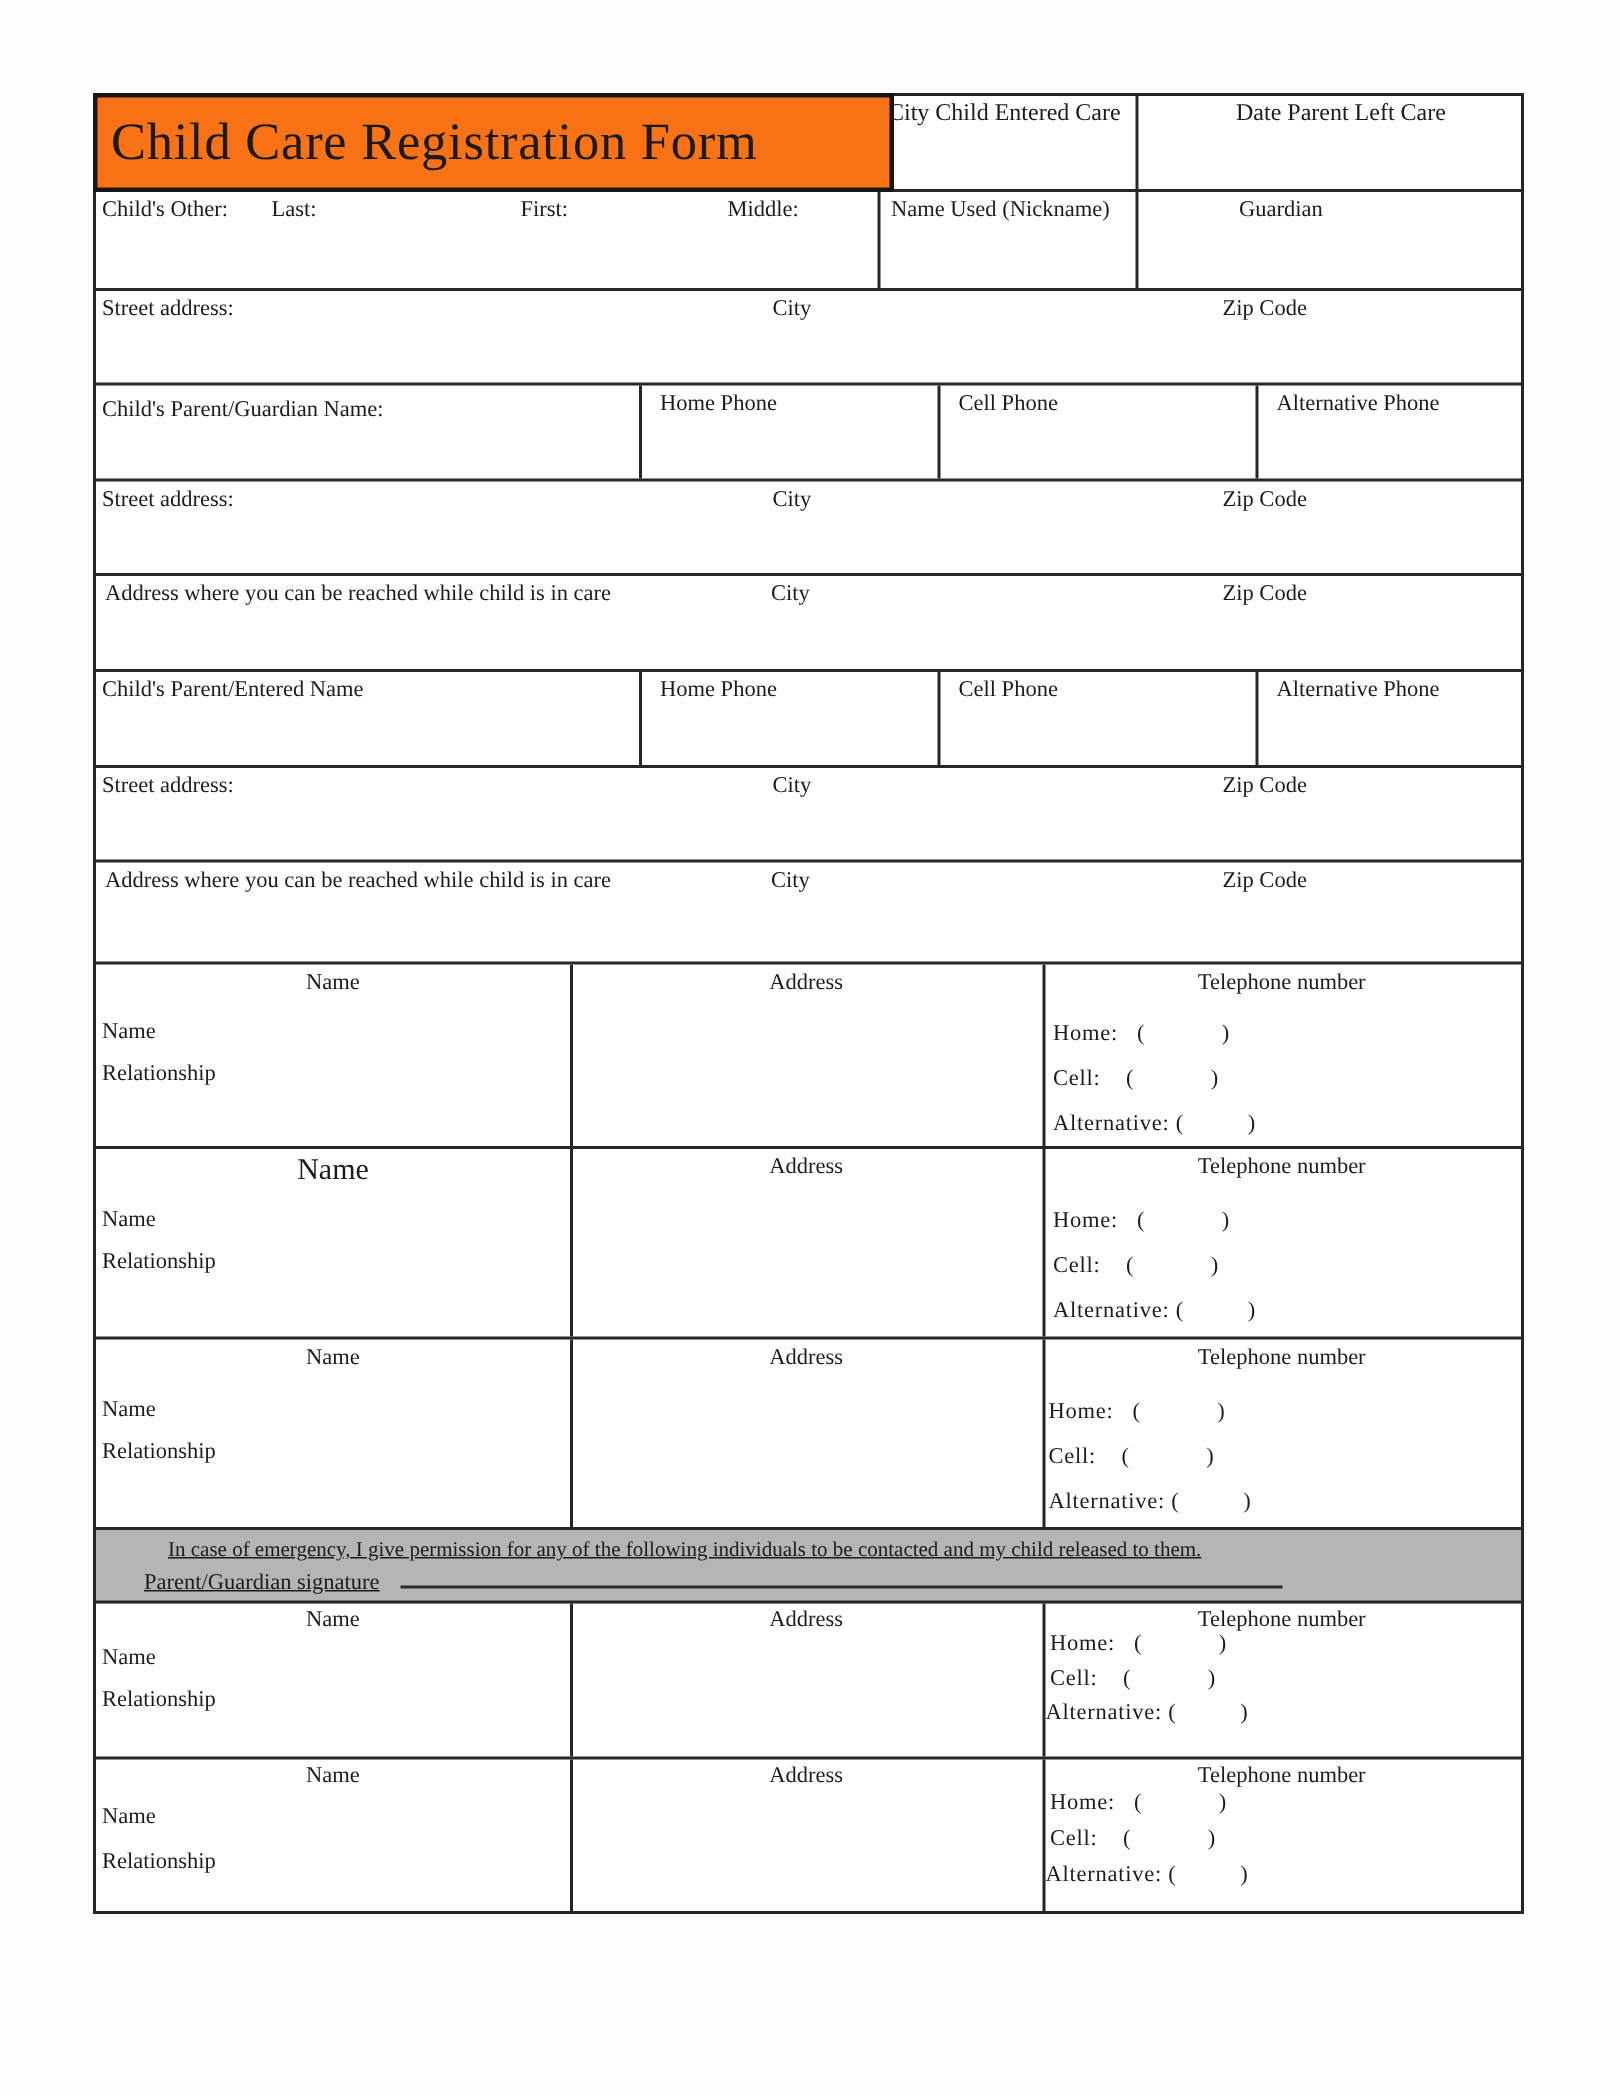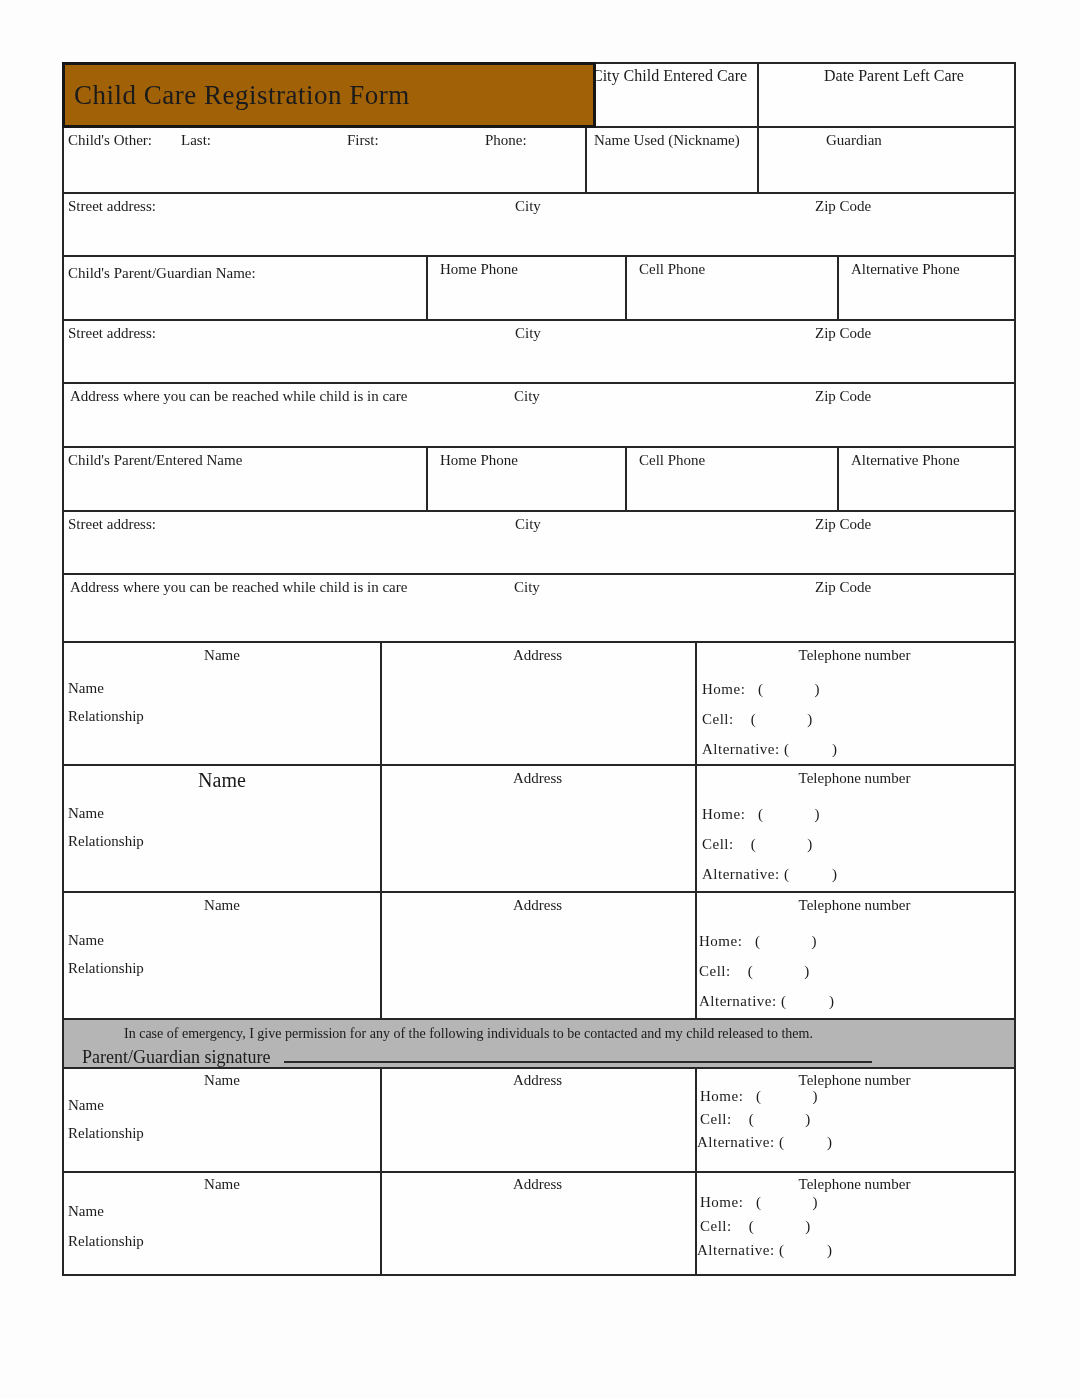--- a/index.html
+++ b/index.html
@@ -12,32 +12,32 @@
     border:2px solid #262626;background:#fefefe;
   }
   .row{position:relative;border-bottom:2px solid #262626;}
   .row:last-child{border-bottom:none;}
   .vline{position:absolute;top:0;bottom:0;width:0;border-left:2px solid #262626;}
   .lbl{position:absolute;font-size:15px;line-height:1.15;white-space:nowrap;}
   .hdr{text-align:center;}
   .phone{white-space:pre;letter-spacing:0.5px;}
   .titlebox{
     position:absolute;left:-2px;top:-2px;width:519px;height:60px;
-    border:3px solid #161616;background:#a16207;z-index:2;
+    border:3px solid #161616;background:#f97316;z-index:2;
     display:flex;align-items:center;padding-left:9px;
-    font-size:27px;letter-spacing:0.5px;
+    font-size:35px;letter-spacing:0.5px;
   }
   .datelbl{font-size:16px;}
   .banner{
     display:flex;align-items:center;justify-content:center;
     font-size:23px;font-weight:bold;color:#f5f5f5;letter-spacing:0.5px;
   }
-  .emer{font-size:14px;line-height:1.5;padding:3px 6px 0 18px;box-sizing:border-box;}
+  .emer{font-size:14px;line-height:1.5;padding:3px 6px 0 6px;box-sizing:border-box;text-decoration:underline;}
   .emer-line1{text-indent:42px;white-space:nowrap;}
-  .emer-line2{font-size:18px;}
+  .emer-line2{font-size:15px;margin-left:26px;}
   .sig-underline{
     display:inline-block;width:588px;height:13px;margin-left:14px;
     border-bottom:2px solid #2a2a2a;
   }
   .bigname{font-size:20px;}
 </style>
 </head>
 <body>
 
 <div class="page">
@@ -49,21 +49,21 @@
       <span class="lbl datelbl" style="left:528px;top:3px">City Child Entered Care</span>
       <span class="lbl datelbl" style="left:760px;top:3px">Date Parent Left Care</span>
     </div>
 
     <div class="row" style="height:64px">
       <i class="vline" style="left:521px"></i>
       <i class="vline" style="left:693px"></i>
       <span class="lbl" style="left:4px;top:4px">Child's Other:</span>
       <span class="lbl" style="left:117px;top:4px">Last:</span>
       <span class="lbl" style="left:283px;top:4px">First:</span>
-      <span class="lbl" style="left:421px;top:4px">Phone:</span>
+      <span class="lbl" style="left:421px;top:4px">Middle:</span>
       <span class="lbl" style="left:530px;top:4px">Name Used (Nickname)</span>
       <span class="lbl" style="left:762px;top:4px">Guardian</span>
     </div>
 
     <div class="row" style="height:61px">
       <span class="lbl" style="left:4px;top:4px">Street address:</span>
       <span class="lbl" style="left:451px;top:4px">City</span>
       <span class="lbl" style="left:751px;top:4px">Zip Code</span>
     </div>
 

